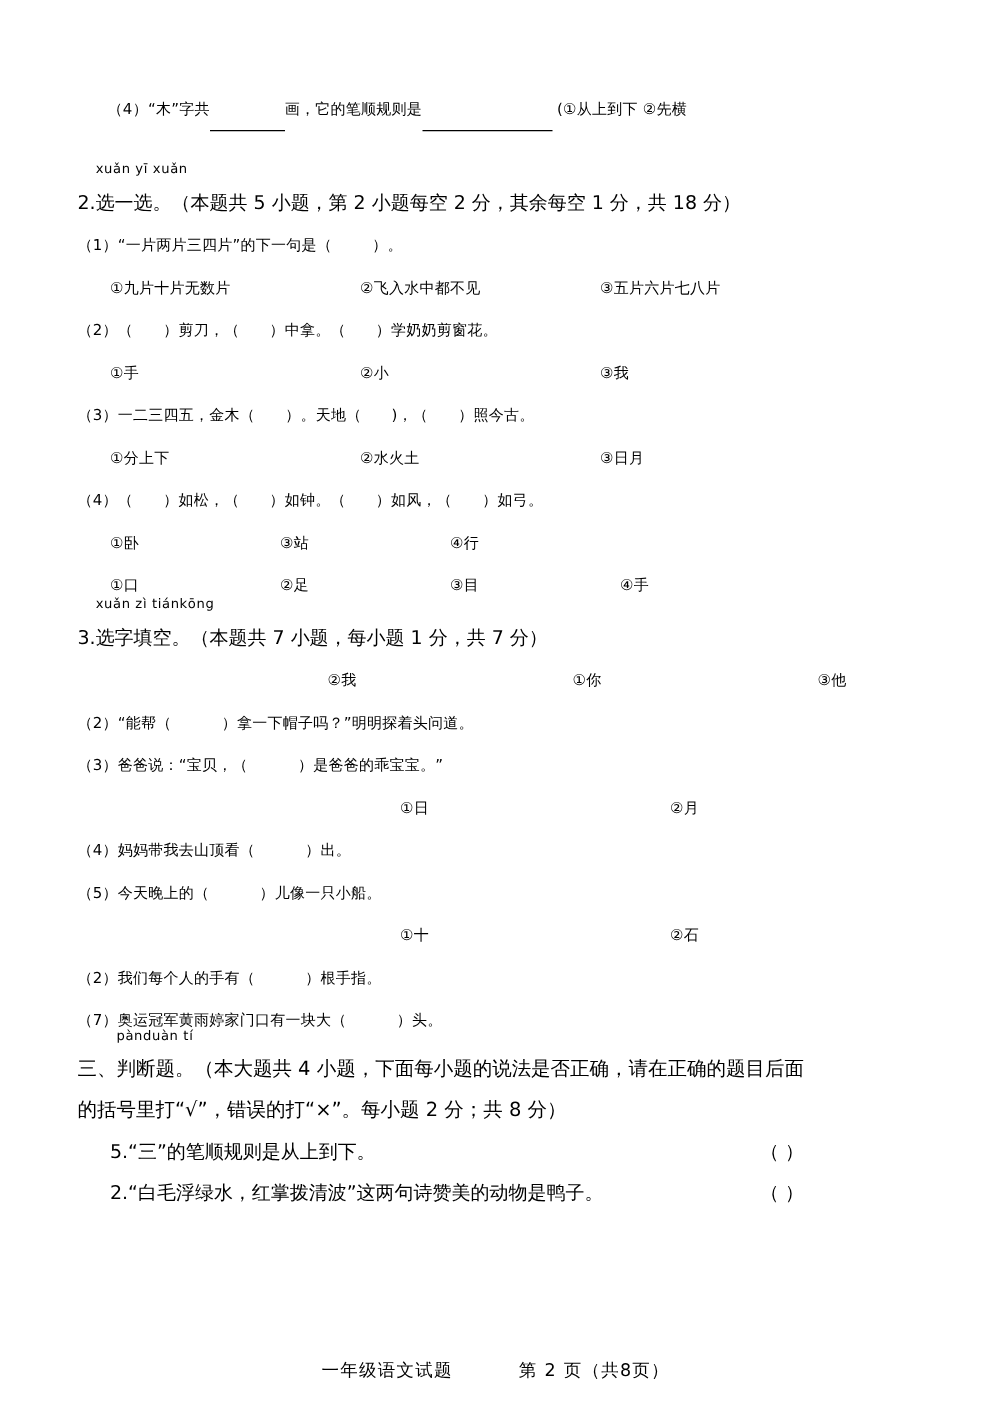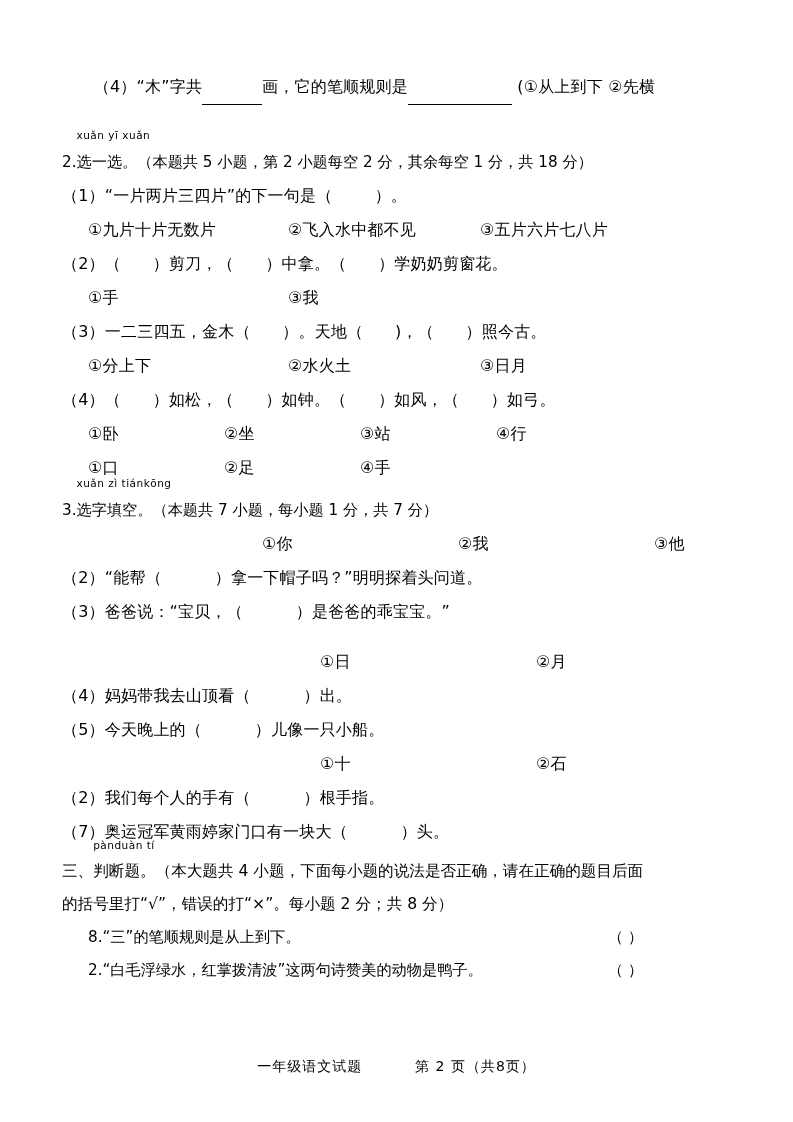--- a/index.html
+++ b/index.html
@@ -22,21 +22,21 @@
     padding: 0;
     box-sizing: border-box;
   }
   .content {
     position: absolute;
     left: 62px;
     top: 36px;
     width: 676px;
   }
   .line {
-    font-size: 16px;
+    font-size: 12px;
     line-height: 34px;
     white-space: pre-wrap;
     letter-spacing: 0.2px;
   }
   .indent1 { padding-left: 0px; }
   .indent2 { padding-left: 26px; }
   .blank-line {
     display: inline-block;
     border-bottom: 1px solid #000;
     vertical-align: baseline;
@@ -72,21 +72,21 @@
   }
   .opt {
     display: inline-block;
   }
   .row-opts {
     display: flex;
   }
   .footer {
     position: absolute;
     left: 0;
-    top: 1058px;
+    top: 1088px;
     width: 793px;
     text-align: center;
     font-size: 14px;
     letter-spacing: 1px;
   }
   .footer span { margin: 0 6px; }
   .jd-item { line-height: 33px; font-size: 15.2px; }
   .jd-row { display: flex; justify-content: space-between; }
   .jd-row .txt { flex: 0 0 auto; }
   .jd-row .mark { width: 130px; text-align: left; }
@@ -108,58 +108,59 @@
     <div class="line indent1"><span>（1）“一片两片三四片”的下一句是（        ）。</span></div>
     <div class="line indent2 row-opts">
       <span class="opt" style="width:200px">①九片十片无数片</span>
       <span class="opt" style="width:192px">②飞入水中都不见</span>
       <span class="opt">③五片六片七八片</span>
     </div>
 
     <div class="line indent1"><span>（2）（      ）剪刀，（      ）中拿。（      ）学奶奶剪窗花。</span></div>
     <div class="line indent2 row-opts">
       <span class="opt" style="width:200px">①手</span>
+      <span class="opt" style="width:192px">②小</span>
       <span class="opt">③我</span>
     </div>
 
     <div class="line indent1"><span>（3）一二三四五，金木（      ）。天地（      )，（      ）照今古。</span></div>
     <div class="line indent2 row-opts">
       <span class="opt" style="width:200px">①分上下</span>
       <span class="opt" style="width:192px">②水火土</span>
       <span class="opt">③日月</span>
     </div>
 
     <div class="line indent1"><span>（4）（      ）如松，（      ）如钟。（      ）如风，（      ）如弓。</span></div>
     <div class="line indent2 row-opts">
       <span class="opt" style="width:136px">①卧</span>
-      <span class="opt" style="width:136px">②坐</span>
       <span class="opt" style="width:136px">③站</span>
       <span class="opt">④行</span>
     </div>
 
     <div class="line indent2 row-opts">
       <span class="opt" style="width:136px">①口</span>
       <span class="opt" style="width:136px">②足</span>
+      <span class="opt" style="width:136px">③目</span>
       <span class="opt">④手</span>
     </div>
 
     <div class="sec-head" style="margin-top:8px;">
       <span>3.</span><span class="pinyin-wrap"><span class="pinyin">xuǎn zì tiánkōng</span><span>选字填空</span></span><span>。（本题共 7 小题，每小题 1 分，共 7 分）</span>
     </div>
 
     <div class="line row-opts" style="padding-left:200px;">
+      <span class="opt" style="width:196px">②我</span>
       <span class="opt" style="width:196px">①你</span>
-      <span class="opt" style="width:196px">②我</span>
       <span class="opt">③他</span>
     </div>
 
     <div class="line indent1"><span>（2）“能帮（          ）拿一下帽子吗？”明明探着头问道。</span></div>
     <div class="line indent1"><span>（3）爸爸说：“宝贝，（          ）是爸爸的乖宝宝。”</span></div>
 
-    <div class="line row-opts" style="padding-left:258px;margin-top:16px;">
+    <div class="line row-opts" style="padding-left:258px;">
       <span class="opt" style="width:216px">①日</span>
       <span class="opt">②月</span>
     </div>
 
     <div class="line indent1"><span>（4）妈妈带我去山顶看（          ）出。</span></div>
     <div class="line indent1"><span>（5）今天晚上的（          ）儿像一只小船。</span></div>
 
     <div class="line row-opts" style="padding-left:258px;align-items:flex-end;">
       <span class="opt" style="width:216px">①十</span>
       <span class="opt">②石</span>
@@ -169,21 +170,21 @@
     <div class="line indent1"><span>（7）奥运冠军黄雨婷家门口有一块大（          ）头。</span></div>
 
     <div class="big-sec" style="margin-top:6px;">
       <span>三、</span><span class="pinyin-wrap"><span class="pinyin">pànduàn tí</span><span>判断题</span></span><span>。（本大题共 4 小题，下面每小题的说法是否正确，请在正确的题目后面</span>
     </div>
     <div class="big-sec">
       <span>的括号里打“√”，错误的打“×”。每小题 2 分；共 8 分）</span>
     </div>
 
     <div class="jd-row jd-item" style="padding-left:26px;">
-      <span class="txt">8.“三”的笔顺规则是从上到下。</span>
+      <span class="txt">5.“三”的笔顺规则是从上到下。</span>
       <span class="mark">（        ）</span>
     </div>
     <div class="jd-row jd-item" style="padding-left:26px;">
       <span class="txt">2.“白毛浮绿水，红掌拨清波”这两句诗赞美的动物是鸭子。</span>
       <span class="mark">（        ）</span>
     </div>
 
   </div>
 
   <div class="footer">

